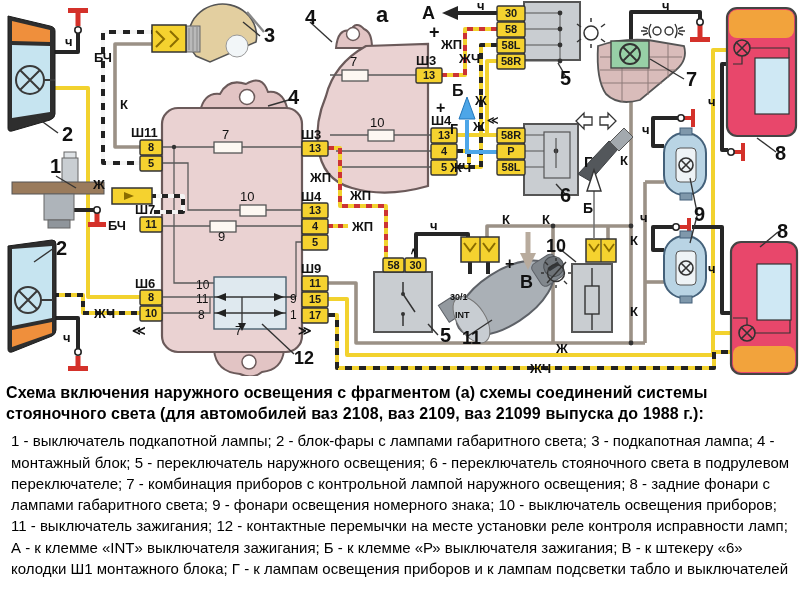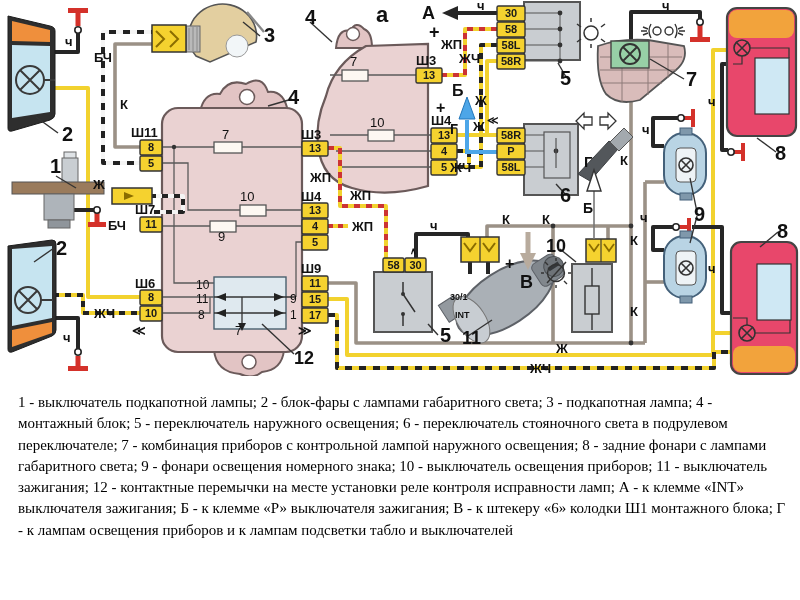--- a/index.html
+++ b/index.html
@@ -1,20 +1,20 @@
 <!DOCTYPE html>
 <html><head>
 <meta charset="utf-8">
 <style>
   html,body{margin:0;padding:0;background:#fff;}
   .page{width:800px;height:600px;background:#fff;font-family:"Liberation Sans",sans-serif;position:relative;overflow:hidden;}
   .diagram{position:absolute;left:0;top:0;}
   .caption{position:absolute;left:0;top:376px;width:792px;padding:4px 4px 0 6px;color:#000;}
   .caption h2{font-size:16px;font-weight:700;margin:2px 0 6px 0;line-height:1.32;letter-spacing:.1px;}
-  .caption p{font-size:15px;font-weight:400;margin:12px;line-height:1.42;font-family:Liberation Serif, serif;}
+  .caption p{font-size:15px;font-weight:400;margin:5px;line-height:1.42;}
   svg text{font-family:"Liberation Sans",sans-serif;}
 </style>
 </head>
 <body>
 
 <div class="page">
   <svg class="diagram" width="800" height="376" viewBox="0 0 800 376" xmlns="http://www.w3.org/2000/svg">
 
     <g>
       <path d="M200,112 Q204,92 220,94 Q228,78 246,84 Q262,74 268,92 Q284,90 288,112 Z" fill="#e2c4c4" stroke="#6b5a5a" stroke-width="2"></path>
@@ -492,15 +492,16 @@
         <text x="235" y="335" font-size="12" font-weight="400" fill="#111">7</text>
         <text x="290" y="319" font-size="12" font-weight="400" fill="#111">1</text>
         <text x="132" y="335" font-size="13" font-weight="700" fill="#111">≪</text>
         <text x="298" y="335" font-size="13" font-weight="700" fill="#111">≫</text>
         <text x="487" y="124" font-size="11" font-weight="700" fill="#111">≪</text>
         <text x="410" y="254" font-size="9" font-weight="700" fill="#111">∧</text>
       </g>
   </svg>
 
   <div class="caption">
+    <h2>Схема включения наружного освещения с фрагментом (а) схемы соединений системы стояночного света (для автомобилей ваз 2108, ваз 2109, ваз 21099 выпуска до 1988 г.):</h2>
     <p>1 - выключатель подкапотной лампы; 2 - блок-фары с лампами габаритного света; 3 - подкапотная лампа; 4 - монтажный блок; 5 - переключатель наружного освещения; 6 - переключатель стояночного света в подрулевом переключателе; 7 - комбинация приборов с контрольной лампой наружного освещения; 8 - задние фонари с лампами габаритного света; 9 - фонари освещения номерного знака; 10 - выключатель освещения приборов; 11 - выключатель зажигания; 12 - контактные перемычки на месте установки реле контроля исправности ламп; А - к клемме «INT» выключателя зажигания; Б - к клемме «Р» выключателя зажигания; В - к штекеру «6» колодки Ш1 монтажного блока; Г - к лампам освещения приборов и к лампам подсветки табло и выключателей</p>
   </div>
 </div>
 
 </body></html>

